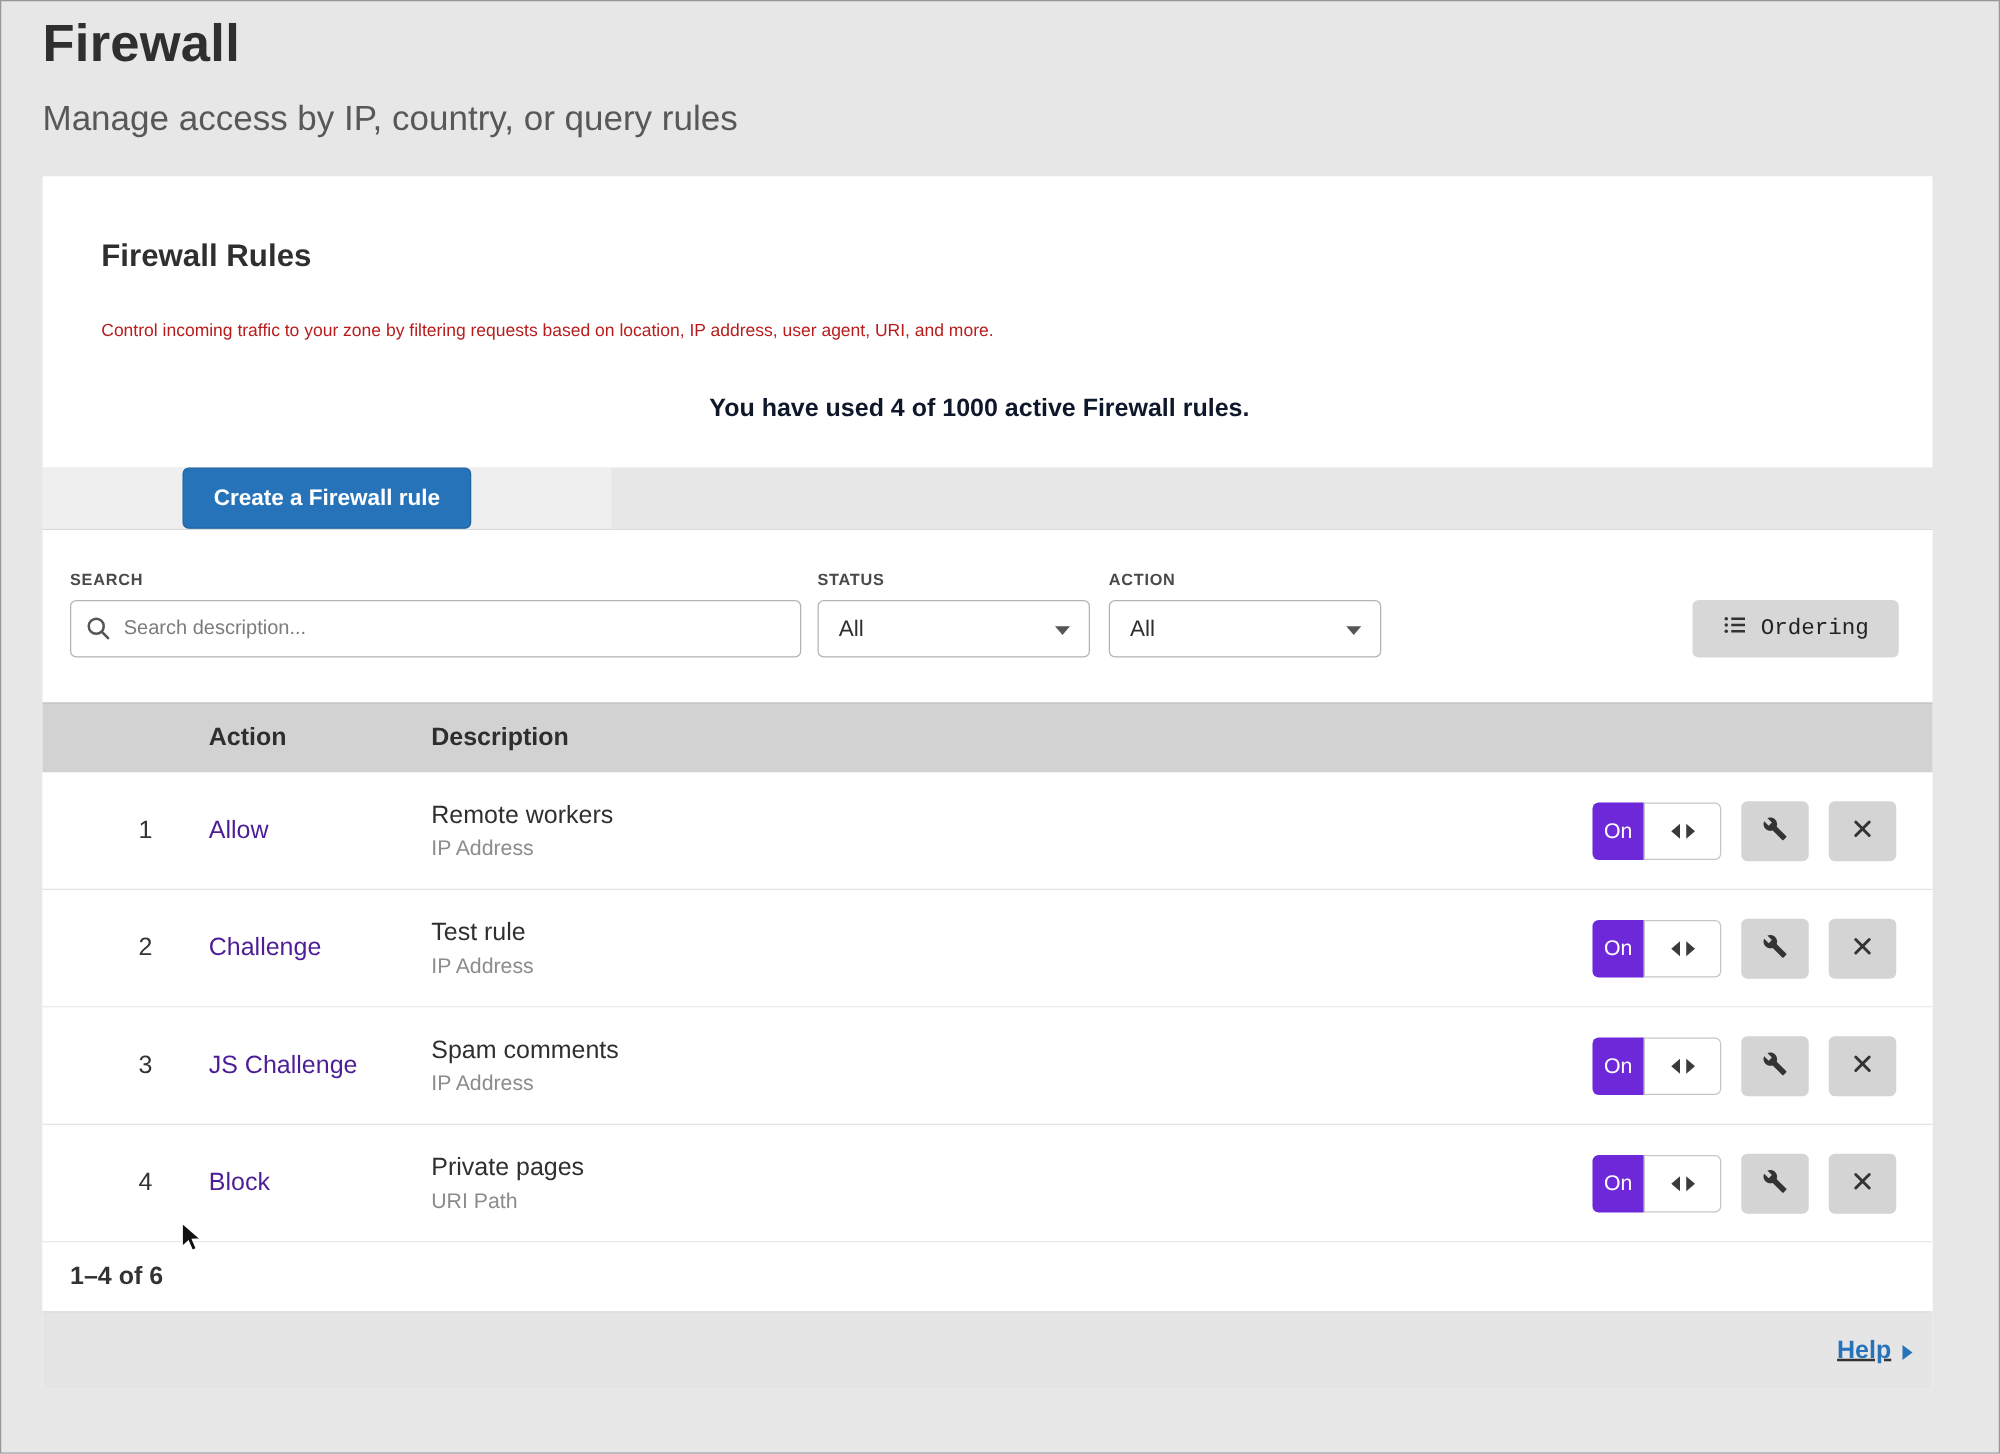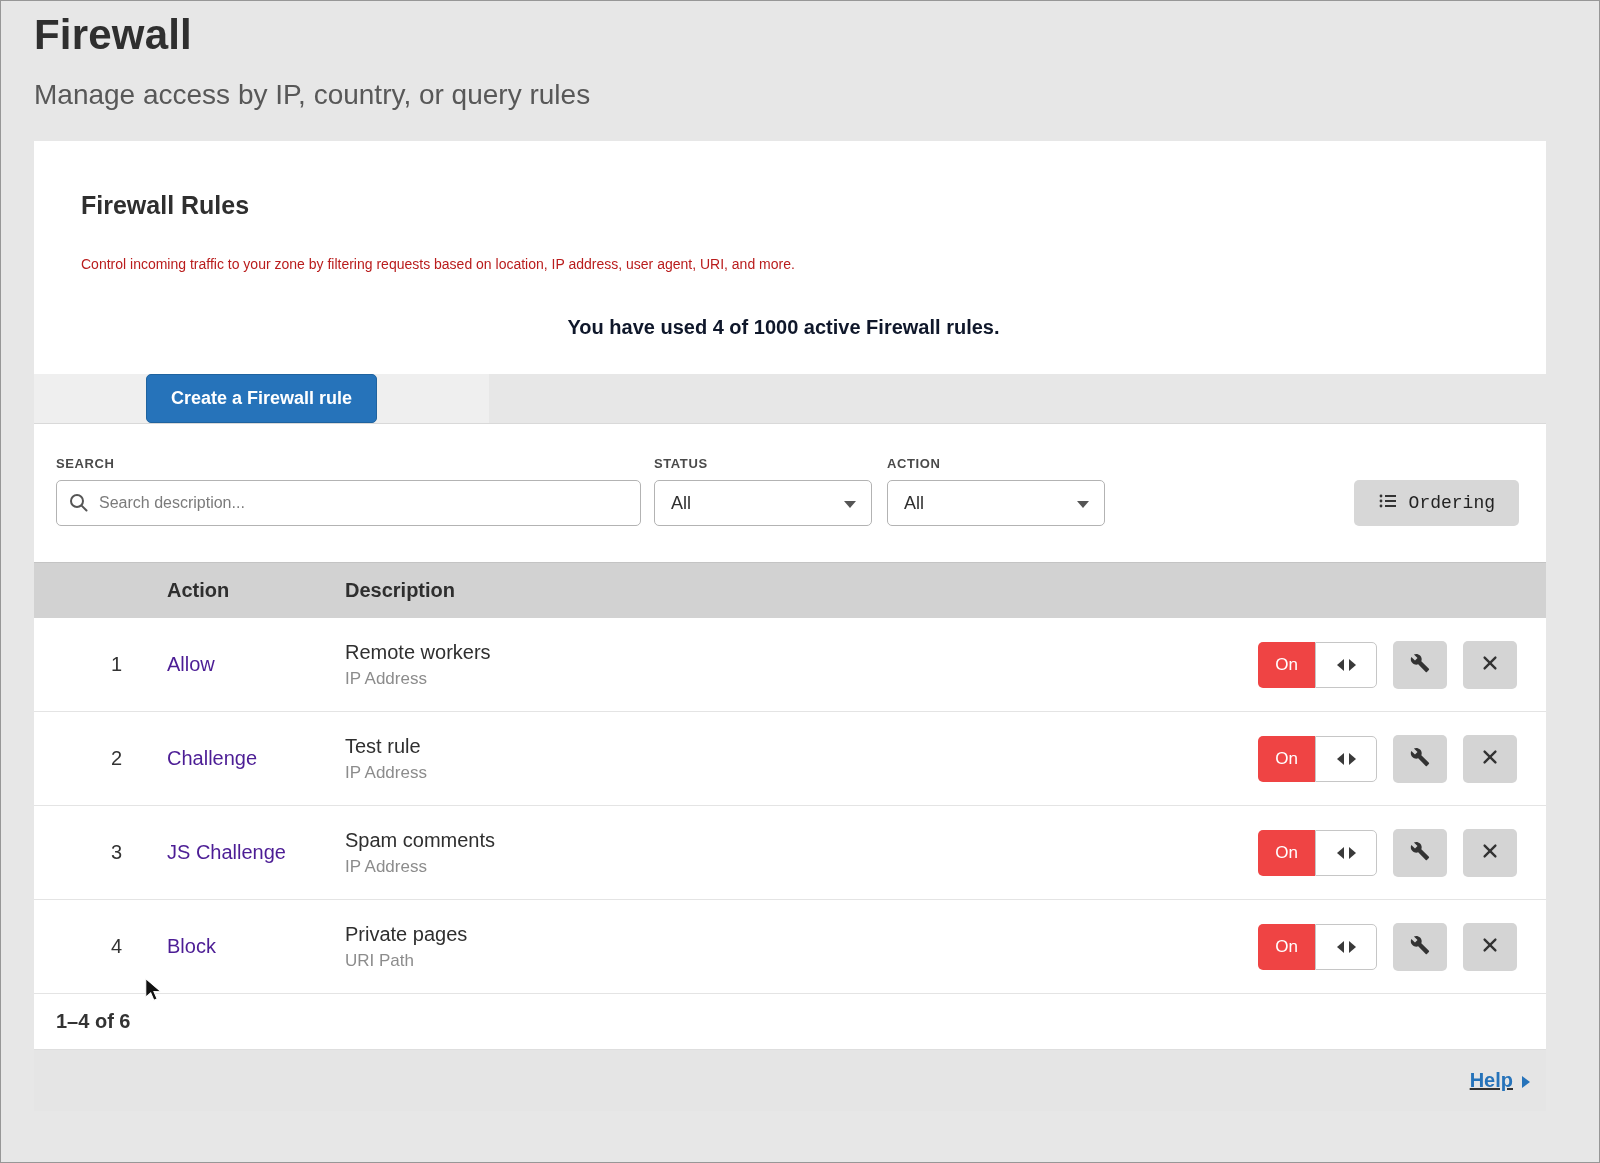--- a/index.html
+++ b/index.html
@@ -72,21 +72,21 @@
   .thead .hcell { font-size: 20px; font-weight: 700; color: #2e2e2e; }
   .trow { height: 94px; background: #fff; border-bottom: 1px solid #e4e4e4; }
   .cell-num { text-align: right; padding-right: 45px; font-size: 20px; color: #333; }
   .cell-action { font-size: 20px; color: #4c1d95; }
   .cell-desc .rule-name { font-size: 20px; color: #2f2f2f; margin-bottom: 5px; }
   .cell-desc .rule-field { font-size: 17px; color: #8c8c8c; }
   .cell-controls { display: flex; align-items: center; justify-content: flex-end; padding-right: 29px; gap: 16px; }
 
   .toggle { display: flex; height: 46px; }
   .toggle-on {
-    width: 57px; background: #ef4444; color: #fff; border-radius: 5px 0 0 5px;
+    width: 41px; background: #6d28d9; color: #fff; border-radius: 5px 0 0 5px;
     display: flex; align-items: center; justify-content: center; font-size: 17px; cursor: pointer;
   }
   .toggle-prio {
     width: 62px; background: #fff; border: 1px solid #c6c6c6; border-radius: 0 5px 5px 0;
     display: flex; align-items: center; justify-content: center; gap: 5px; cursor: pointer;
   }
   .tri-left { width: 0; height: 0; border-top: 6px solid transparent; border-bottom: 6px solid transparent; border-right: 7px solid #3a3a3a; }
   .tri-right { width: 0; height: 0; border-top: 6px solid transparent; border-bottom: 6px solid transparent; border-left: 7px solid #3a3a3a; }
 
   .icon-btn {

